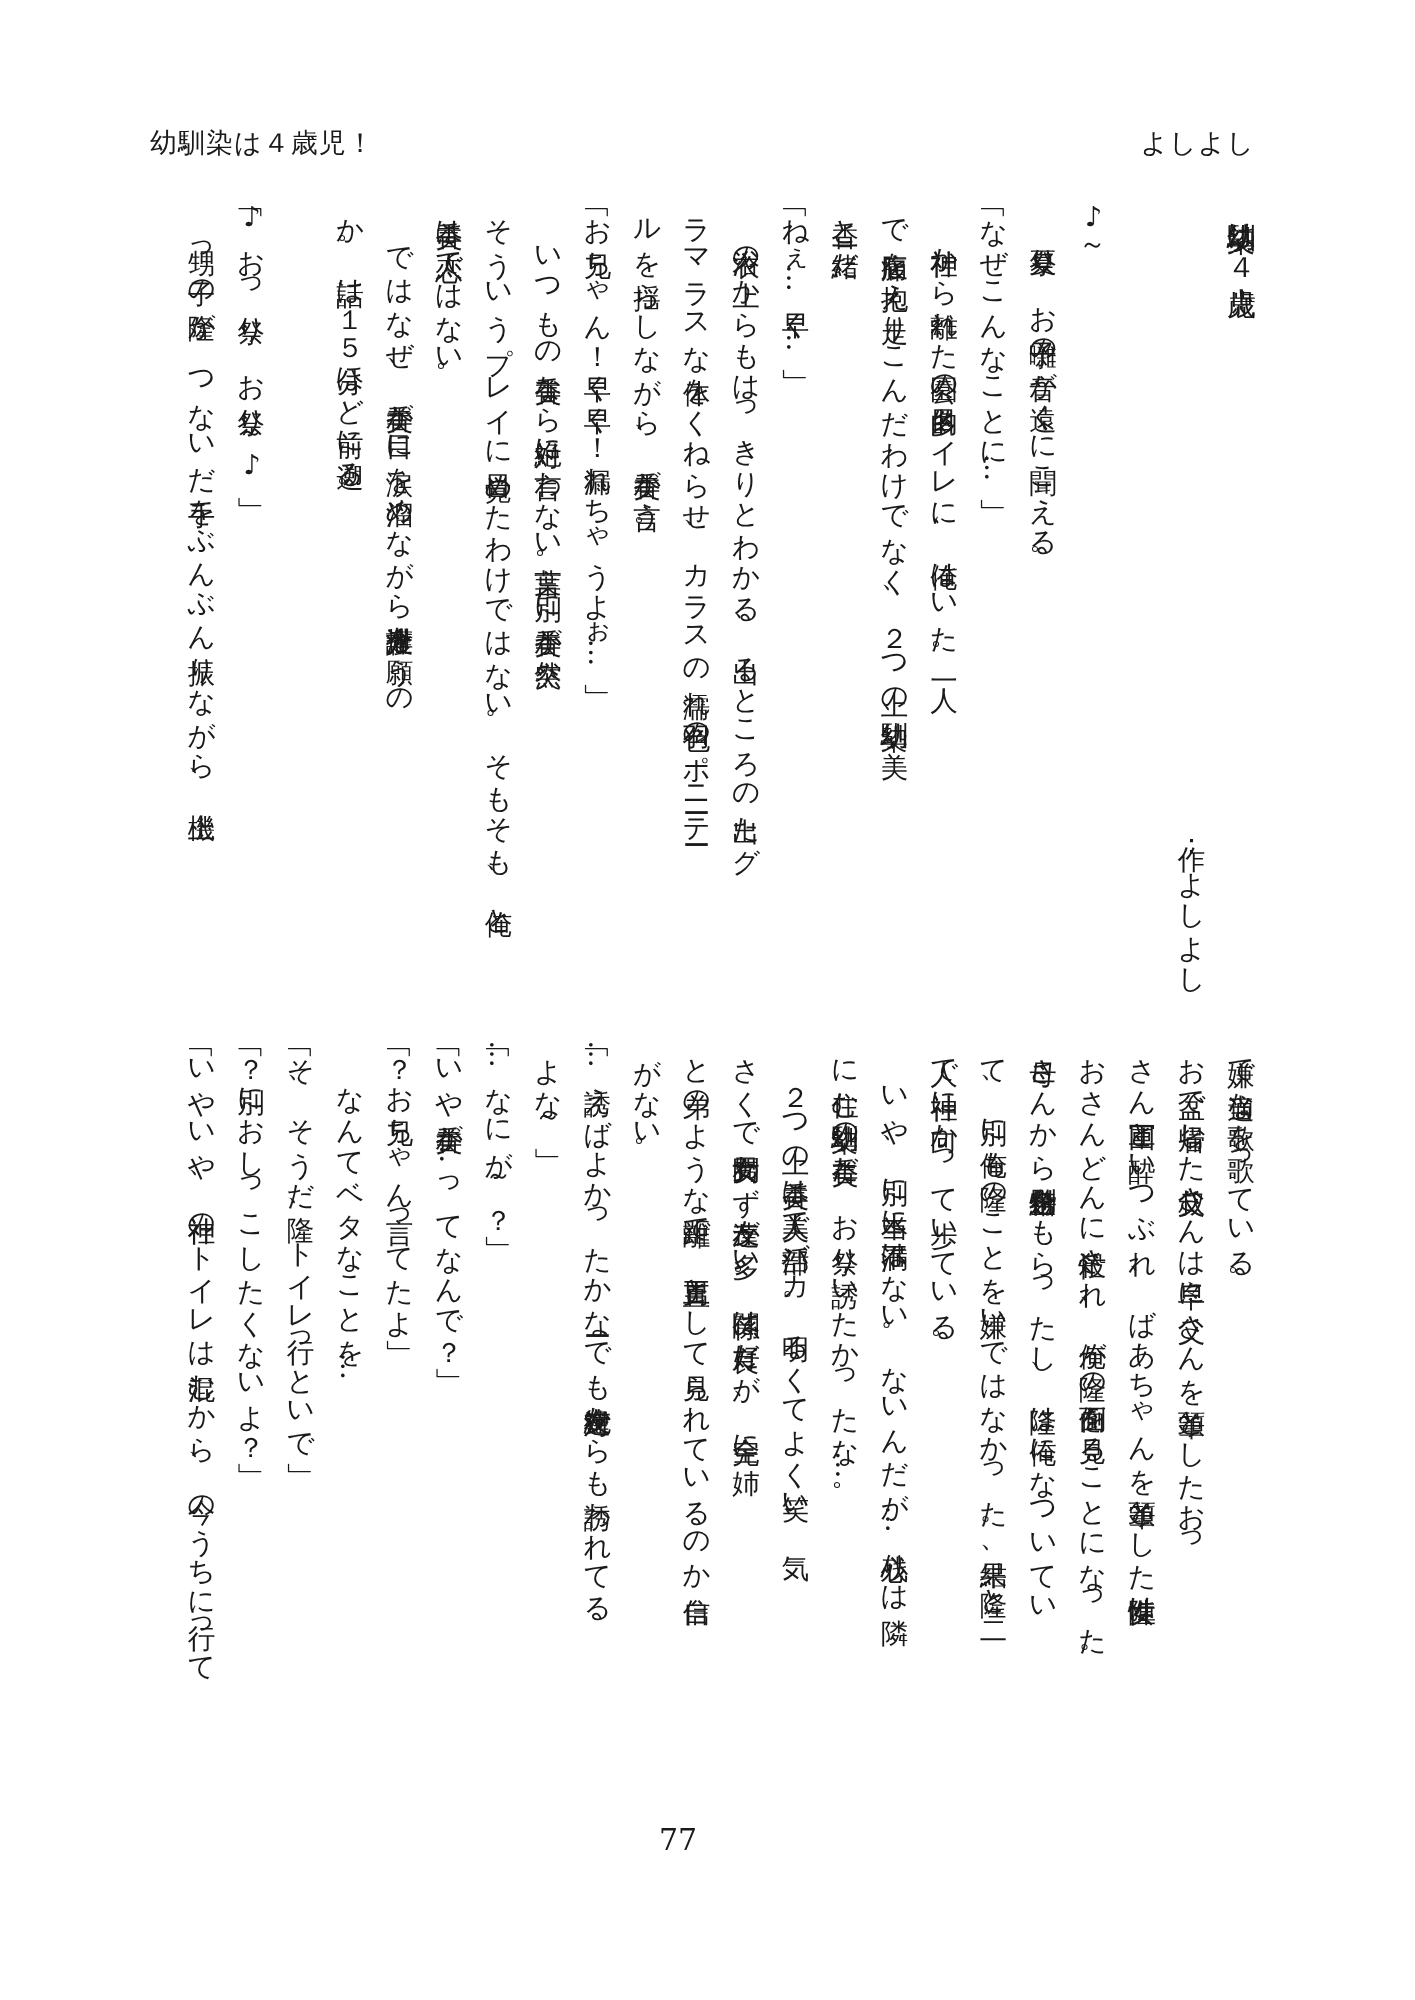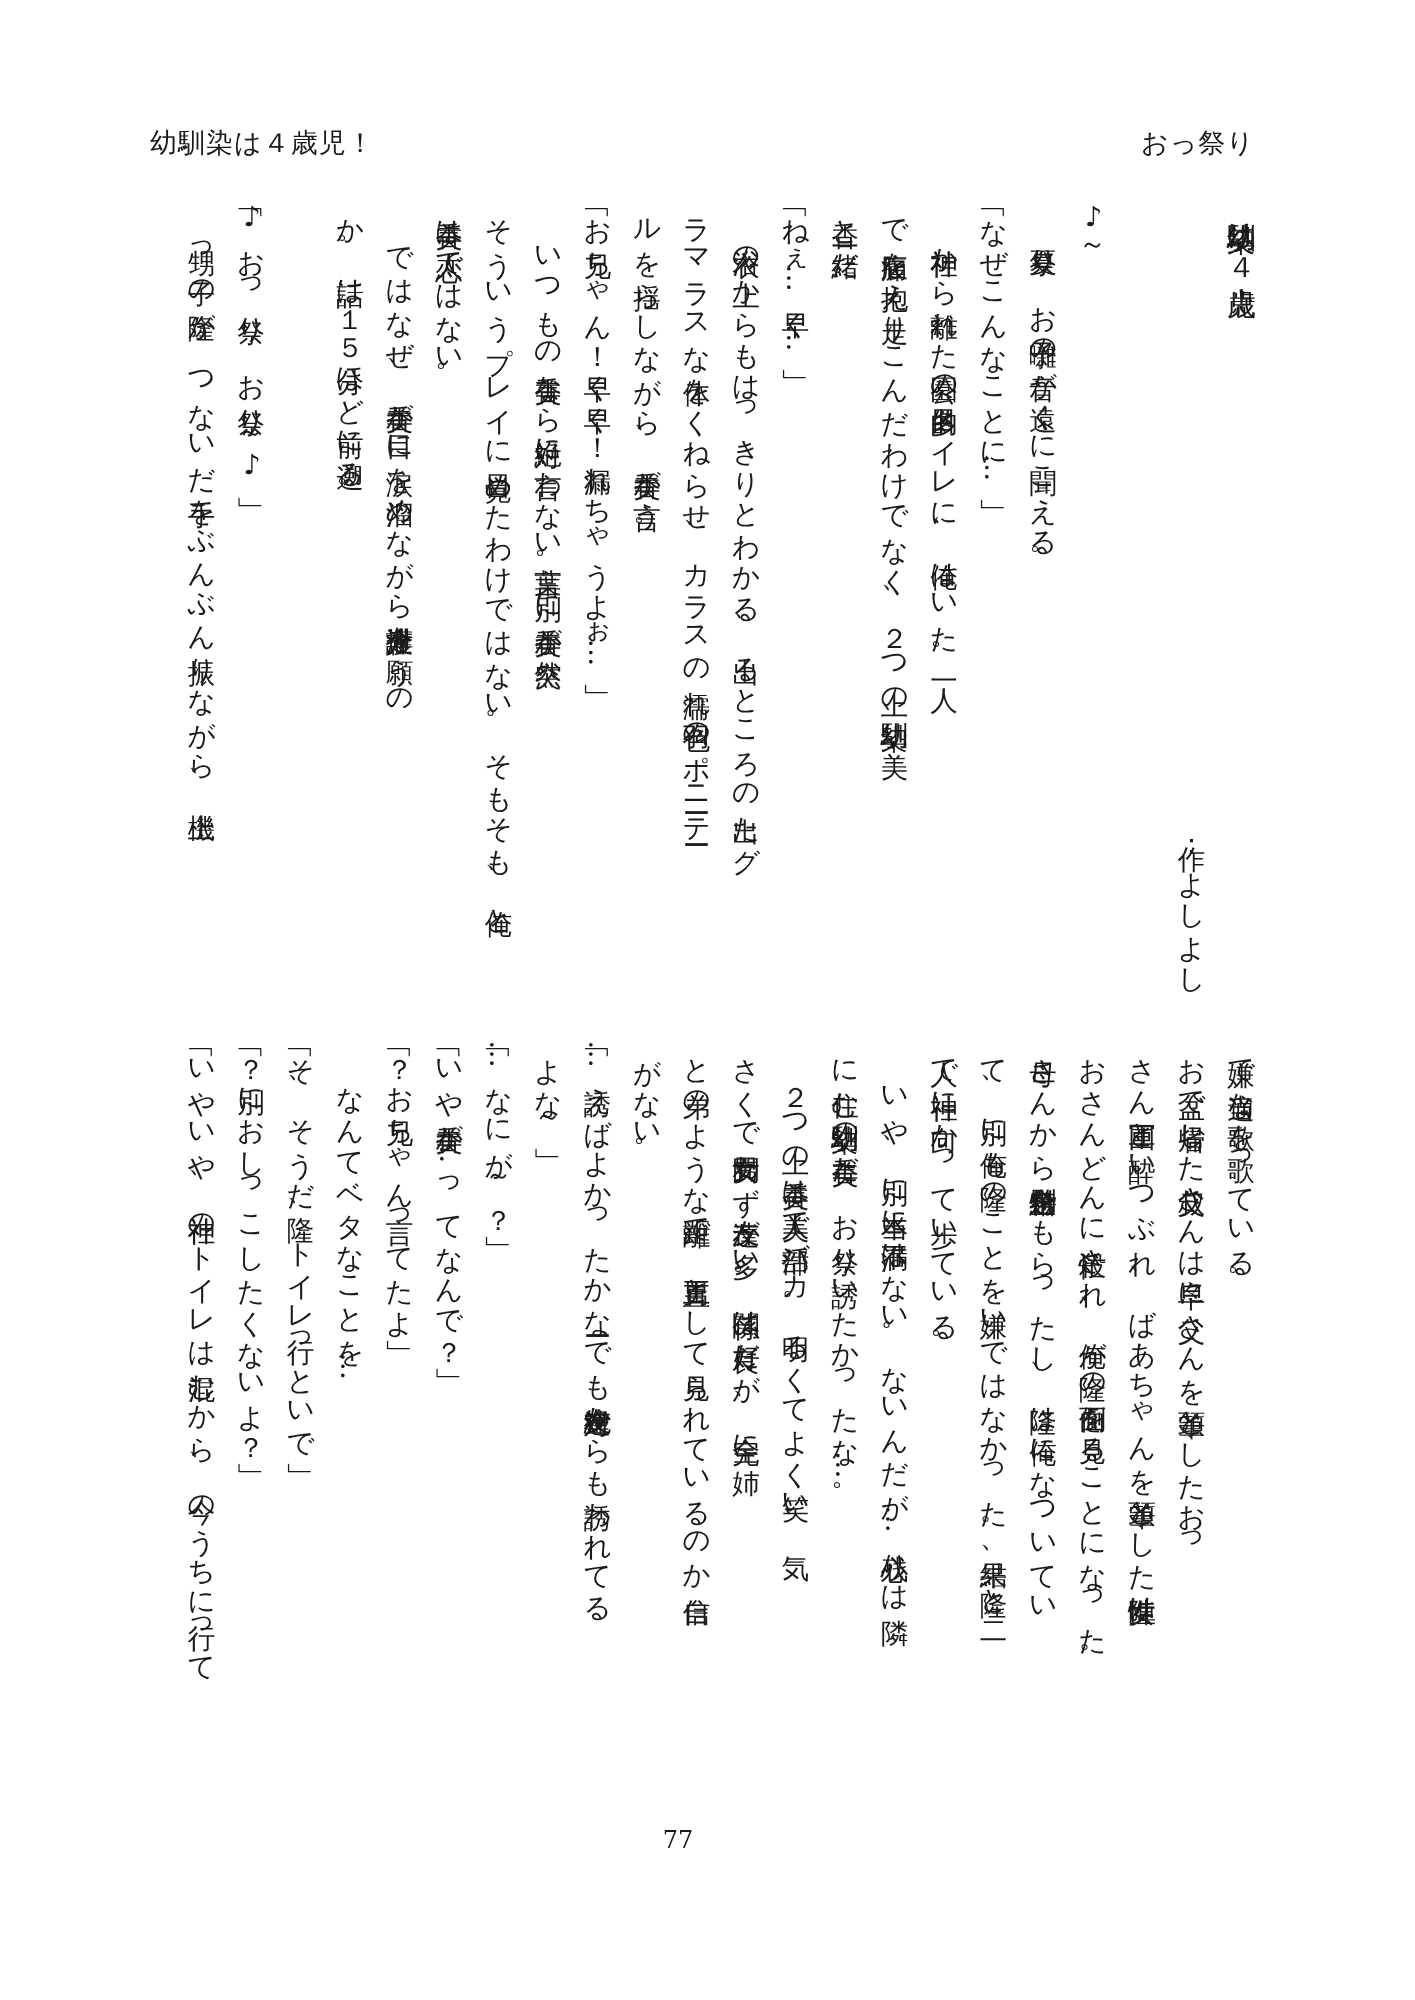--- a/index.html
+++ b/index.html
@@ -11,27 +11,27 @@
   .block { position:absolute; writing-mode:vertical-rl; -webkit-writing-mode:vertical-rl;
            font-size:27.5px; line-height:49.5px; letter-spacing:0.3px; }
   .block-upper { top:200px; right:149px; height:780px; }
   .block-lower { top:1040px; right:149px; height:770px; }
   .col { display:block; white-space:nowrap; margin:0; }
   .indent { padding-top:27.5px; }
   .title { font-size:29px; letter-spacing:1px; }
   .author { text-align:end; }
   .empty { visibility:hidden; }
   .page-num { position:absolute; top:1822px; left:0; width:1356px; text-align:center;
-              font-size:24px; line-height:36px; }
+              font-size:30px; line-height:36px; }
 </style>
 </head>
 <body>
 
 <div class="hdr hdr-left">幼馴染は４歳児！</div>
-<div class="hdr hdr-right">おっ祭り</div>
+<div class="hdr hdr-right">よしよし</div>
 
 <div class="block block-upper">
   <span class="col title">幼馴染は４歳児！</span>
   <span class="col author">作：よしよし</span>
   <div id="upper-lines" style="display: contents;"><span class="col empty">　</span><span class="col">♪～</span><span class="col indent">夏祭り、お囃子の音が遠くに聞こえる。</span><span class="col">「なぜこんなことに…」</span><span class="col indent">神社から離れた公園の多目的トイレに、俺はいた。一人</span><span class="col">で腹痛を抱え走りこんだわけでなく、２つ上の幼馴染、美</span><span class="col">香と一緒だ。</span><span class="col">「ねぇ…早く…」</span><span class="col indent">浴衣の上からもはっきりとわかる、出るところの出たグ</span><span class="col">ラマラスな体をくねらせ、カラスの濡れ羽色のポニーテー</span><span class="col">ルを揺らしながら、美香が言う。</span><span class="col">「お兄ちゃん！早く早く！漏れちゃうよぉ…」</span><span class="col indent">いつもの美香なら絶対に言わない言葉。別に美香が突然</span><span class="col">そういうプレイに目覚めたわけではない。そもそも、俺と</span><span class="col">美香は恋人ではない。</span><span class="col indent">ではなぜ、美香が目に涙を溜めながら排泄介護を願うの</span><span class="col">か。話は１５分ほど前に遡る。</span><span class="col empty">　</span><span class="col">「♪おっ祭り　お祭り～♪」</span><span class="col indent">甥っ子の隆が、つないだ手をぶんぶん振りながら、上機</span></div>
 </div>
 
 <div class="block block-lower">
   <div id="lower-lines" style="display: contents;"><span class="col">嫌で適当な歌を歌っている。</span><span class="col">お盆で帰省した叔父さんは早々に父さんを筆頭としたおっ</span><span class="col">さん軍団と酔いつぶれ、ばあちゃんを筆頭とした女性陣は</span><span class="col">おさんどんに忙殺され、俺が隆の面倒を見ることになった。</span><span class="col">母さんから特別給付金をもらったし、隆は俺になついてい</span><span class="col">て、別に俺も隆のことを嫌いではなかった。結果、隆と二</span><span class="col">人で神社に向かって歩いている。</span><span class="col indent">いや、別に本当に不満はない。ないんだが…心残りは隣</span><span class="col">に住む幼馴染の美香だ。お祭り誘いたかったな…。</span><span class="col indent">２つ上の美香は美人で部活バカ。明るくてよく笑い、気</span><span class="col">さくで男女問わず友達が多い。関係は良好だが、完全に姉</span><span class="col">と弟のような距離で、正直男として見られているのか自信</span><span class="col">がない。</span><span class="col">「…誘えばよかったかなーでも絶対友達からも誘われてる</span><span class="col">よな～」</span><span class="col">「…なにが～？」</span><span class="col">「いや美香が…ってなんで？」</span><span class="col">「？お兄ちゃん言ってたよ」</span><span class="col indent">なんてベタなことを…</span><span class="col">「そ、そうだ隆、トイレ行っといで」</span><span class="col">「？別におしっこしたくないよ？」</span><span class="col">「いやいや、神社のトイレは混むから、今のうちに行って</span></div>
 </div>

